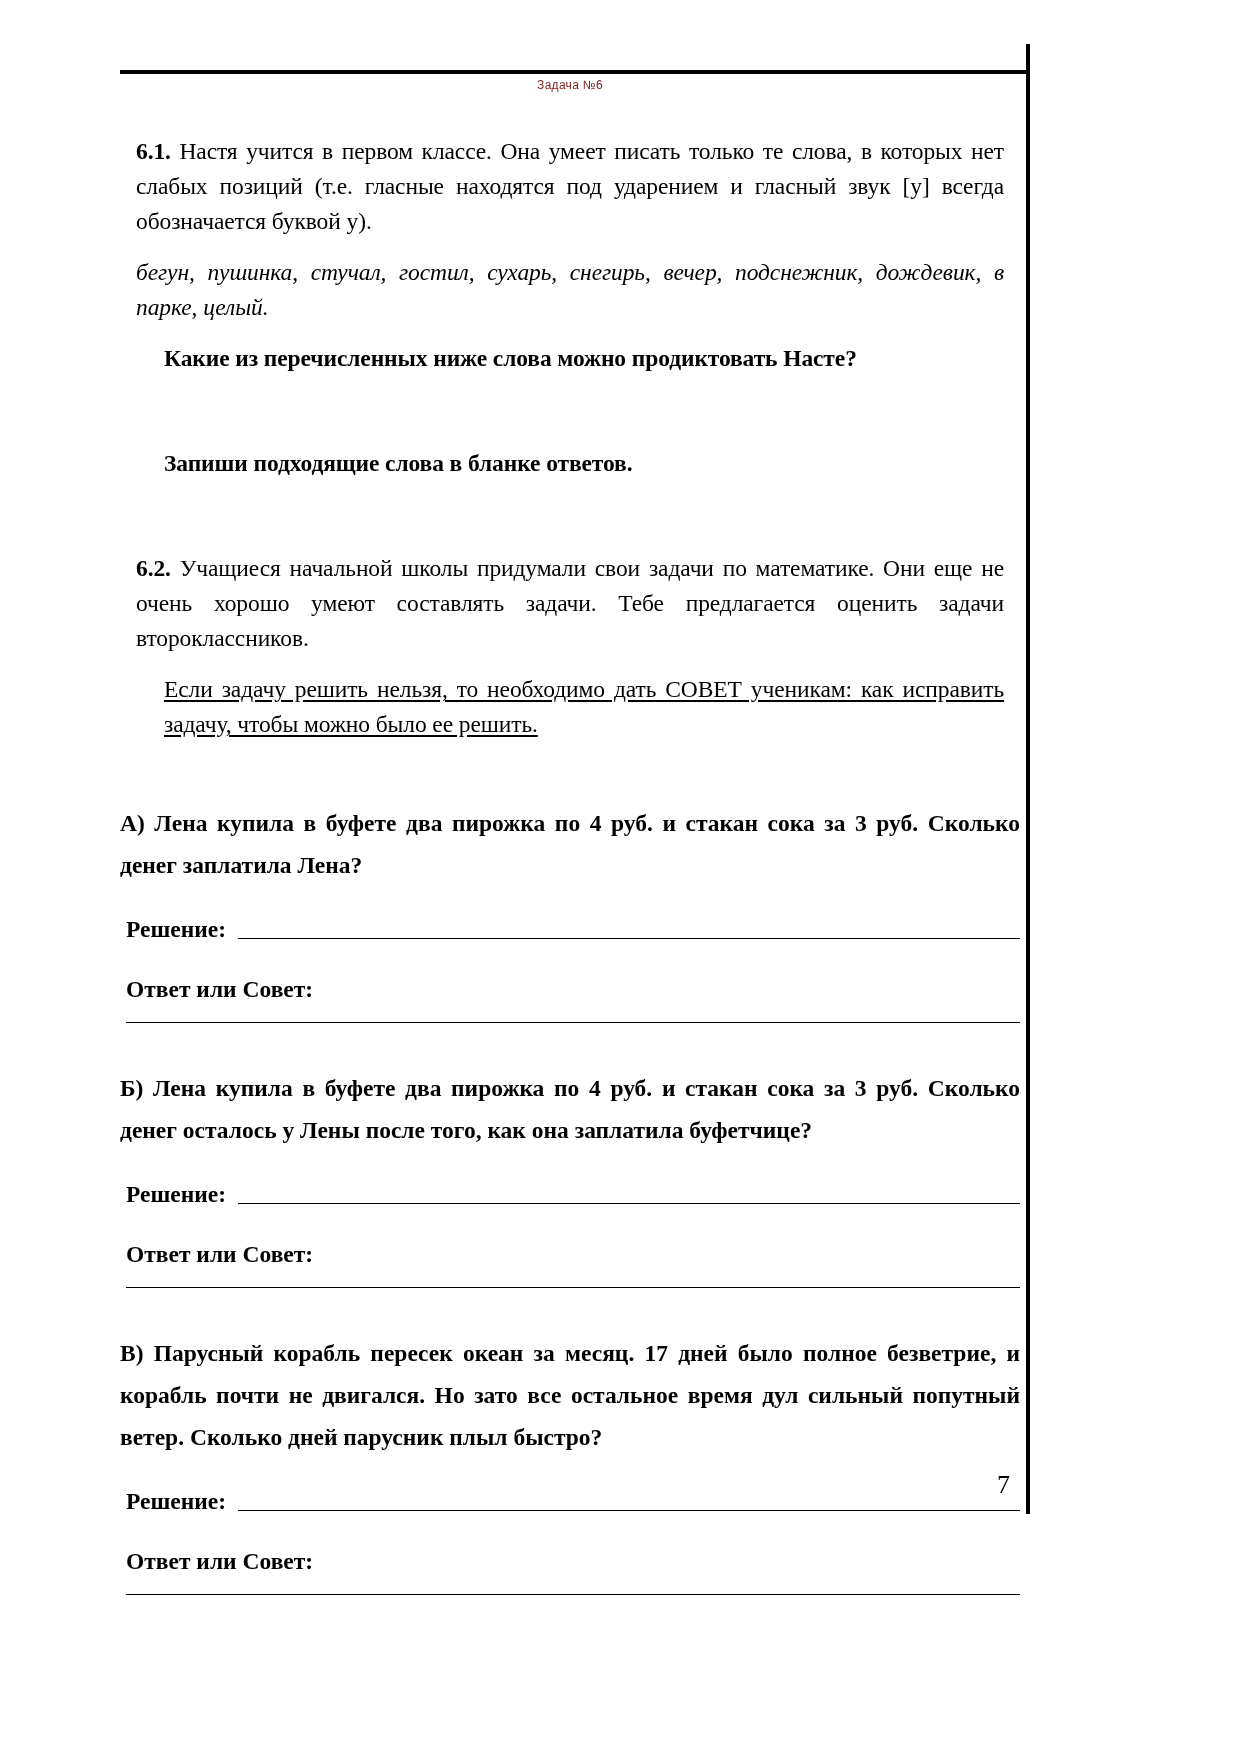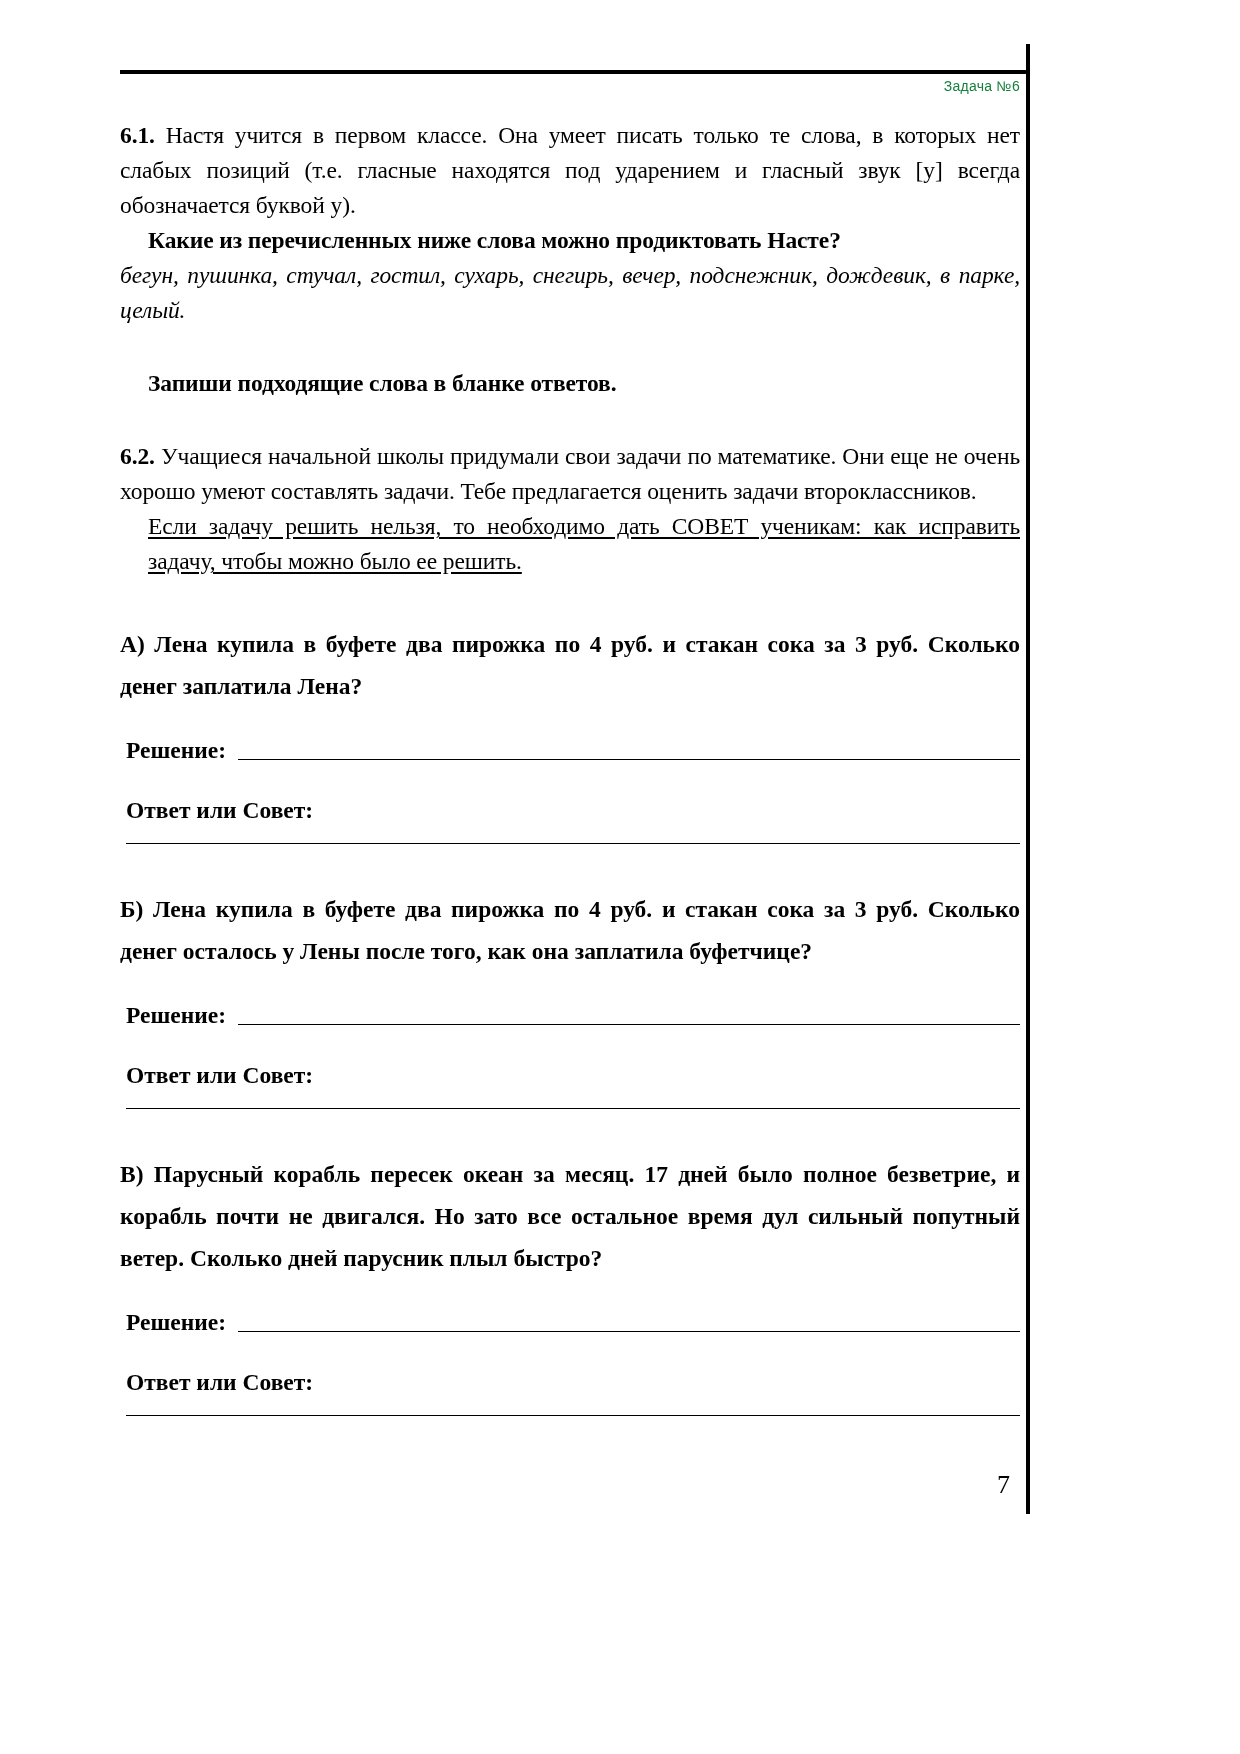--- a/index.html
+++ b/index.html
@@ -40,37 +40,37 @@
     height: 1470px;
     background: #000;
   }
 
   
   .runhead {
     position: absolute;
     left: 120px;
     top: 78px;
     width: 900px;
-    text-align: right;
+    text-align: center;
     font-family: "Liberation Sans", "DejaVu Sans", sans-serif;
-    font-size: 14px;
-    color: #15803d;
+    font-size: 12px;
+    color: #7f1d1d;
     letter-spacing: 0.3px;
   }
 
   
   .content {
     position: absolute;
     left: 120px;
     top: 118px;
     width: 900px;
   }
 
   p, .line {
-    margin: 0;
+    margin: 16px;
     font-size: 23.5px;
     line-height: 35px;
     text-align: justify;
     text-justify: inter-word;
     letter-spacing: -0.1px;
   }
 
   .para {
     margin-bottom: 0;
   }
@@ -148,23 +148,23 @@
 
   <div class="top-rule"></div>
   <div class="right-rule"></div>
 
   <div class="runhead">Задача №6</div>
 
   <div class="content">
 
     <p class="para"><span class="num">6.1.</span> <span>Настя учится в первом классе. Она умеет писать только те слова, в которых нет слабых позиций (т.е. гласные находятся под ударением и гласный звук [у] всегда обозначается буквой у).</span></p>
 
+    <div class="line wordlist">бегун, пушинка, стучал, гостил, сухарь, снегирь, вечер, подснежник, дождевик, в парке, целый.</div>
+
     <div class="line bold-head">Какие из перечисленных ниже слова можно продиктовать Насте?</div>
-
-    <div class="line wordlist">бегун, пушинка, стучал, гостил, сухарь, снегирь, вечер, подснежник, дождевик, в парке, целый.</div>
 
     <div class="spacer-lg"></div>
 
     <div class="line bold-head">Запиши подходящие слова в бланке ответов.</div>
 
     <div class="spacer-lg"></div>
 
     <p class="para"><span class="num">6.2.</span> <span>Учащиеся начальной школы  придумали свои задачи по математике. Они еще не очень хорошо умеют составлять задачи. Тебе предлагается оценить задачи второклассников.</span></p>
 
     <div class="line underlined">Если задачу решить нельзя, то необходимо дать СОВЕТ  ученикам: как исправить задачу, чтобы можно было ее решить.</div>

